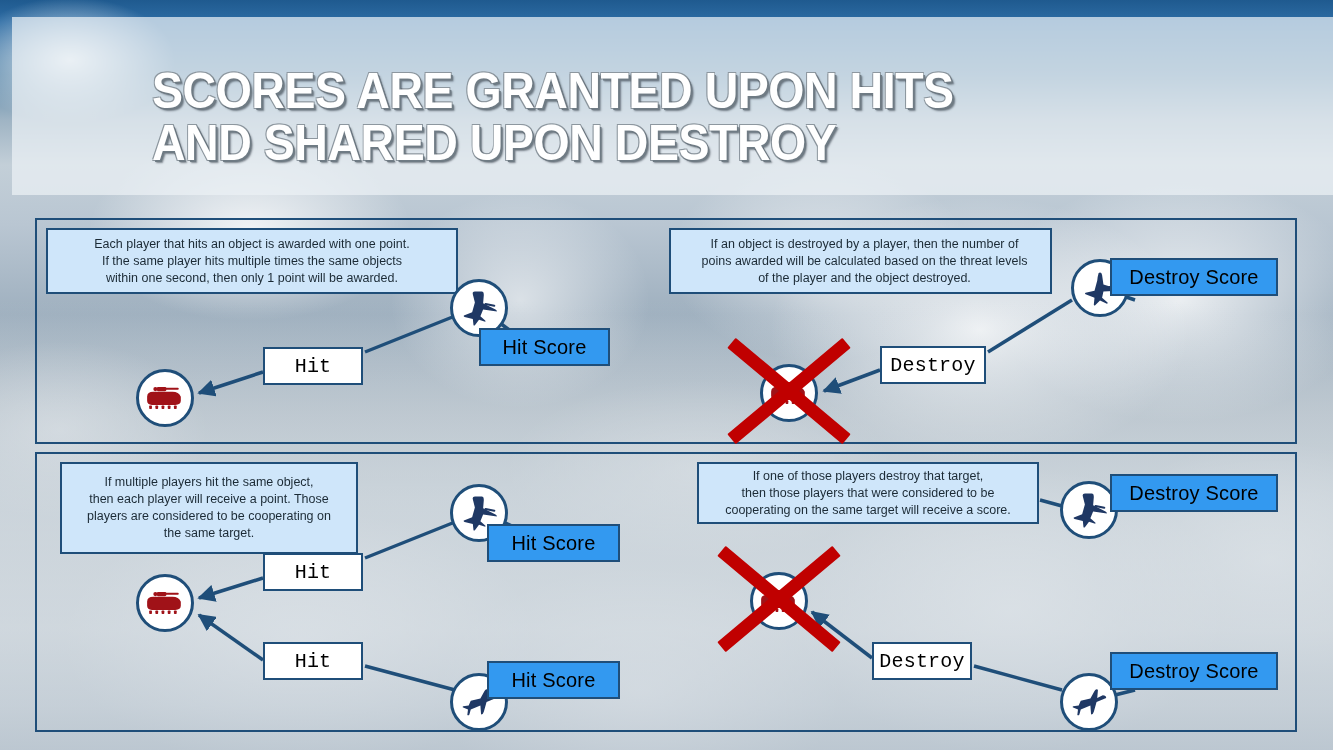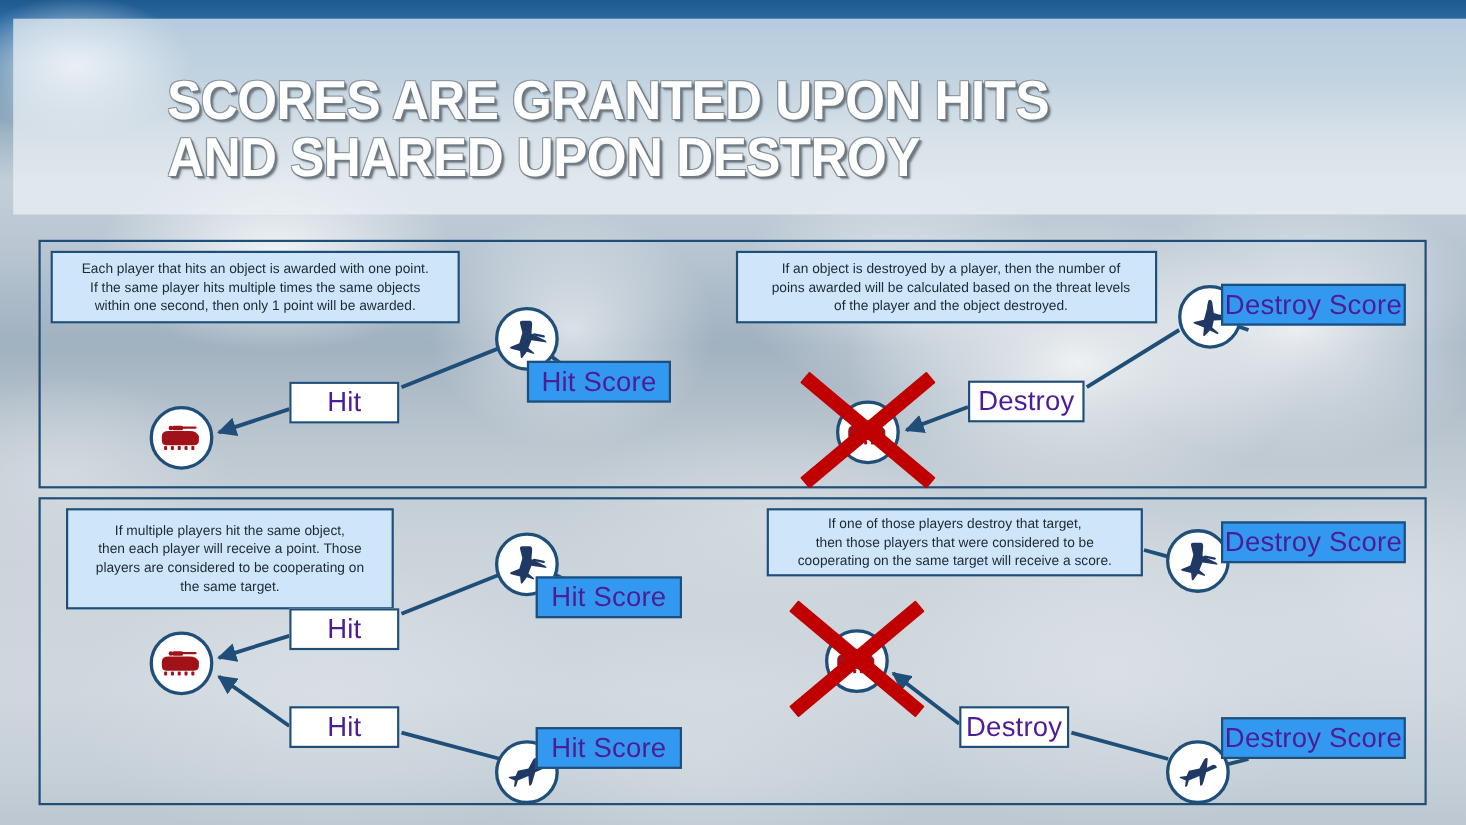--- a/index.html
+++ b/index.html
@@ -69,33 +69,33 @@
 
   
   .note{
     position:absolute;
     background:#cfe6fa; border:2px solid #1f4e79;
     color:#1b2a35; font-size:12.5px; line-height:17px;
     text-align:center; padding:6px 8px;
     white-space:pre-line;
     display:flex; align-items:center; justify-content:center;
   }
-  #note-1 { left:46px;  top:228px; width:372px; height:66px; }
+  #note-1 { left:46px;  top:228px; width:412px; height:66px; }
   #note-2 { left:669px; top:228px; width:383px; height:66px;padding-left:16px; }
   #note-3 { left:60px;  top:462px; width:298px; height:92px; }
   #note-4 { left:697px; top:462px; width:342px; height:62px; }
 
   
   .chip{
     position:absolute; border:2px solid #1f4e79;
     display:flex; align-items:center; justify-content:center;
-    font-size:25px; color:#4c1d95; letter-spacing:.2px;
+    font-size:20px; color:#000000; letter-spacing:.2px;
     z-index:6;
   }
-  .chip.white{ background:#ffffff; }
+  .chip.white{ background:#ffffff;font-family:Liberation Mono, monospace; }
   .chip.blue { background:#3399f0; }
 
   #chip-hit-1      { left:263px; top:347px; width:100px; height:38px; }
   #chip-hitscore-1 { left:479px; top:328px; width:131px; height:38px; }
   #chip-destroy-1  { left:880px; top:346px; width:106px; height:38px; }
   #chip-dscore-1   { left:1110px; top:258px; width:168px; height:38px; }
 
   #chip-hit-2      { left:263px; top:553px; width:100px; height:38px; }
   #chip-hitscore-2 { left:487px; top:524px; width:133px; height:38px; }
   #chip-hit-3      { left:263px; top:642px; width:100px; height:38px; }

